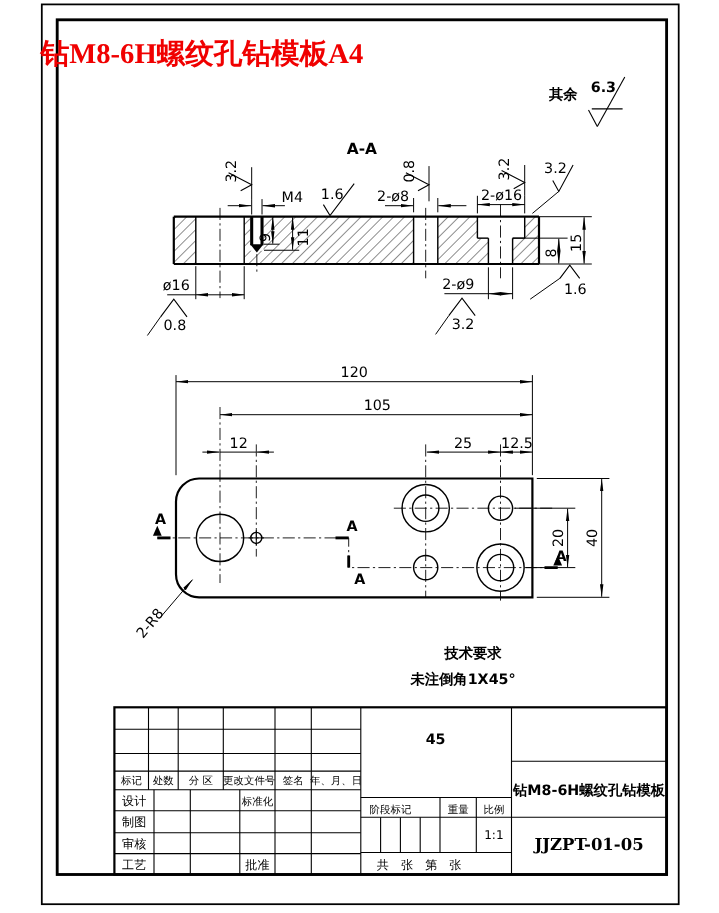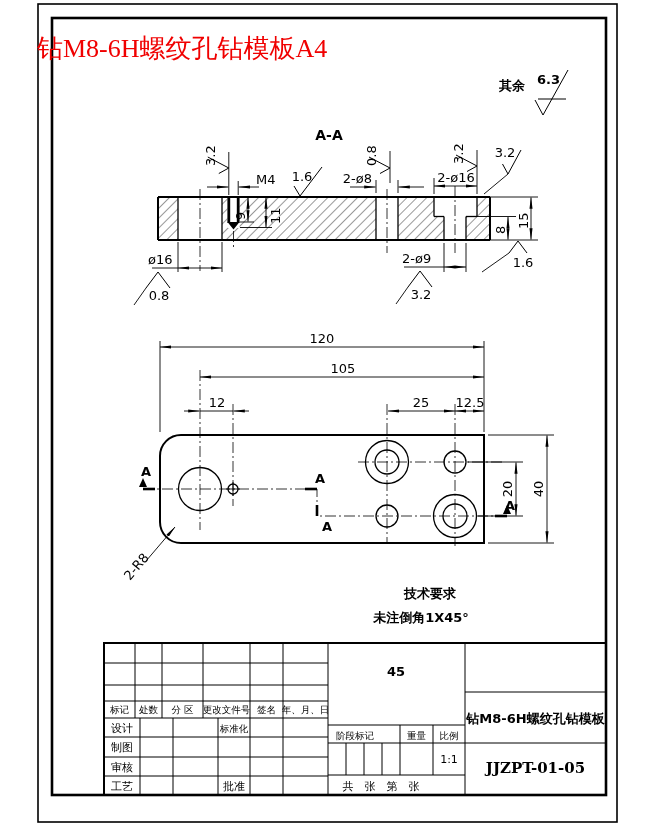--- a/index.html
+++ b/index.html
@@ -1,18 +1,18 @@
 <!DOCTYPE html>
 <html><head>
 <meta charset="utf-8">
 <style>
   html,body{margin:0;padding:0;background:#fff;}
   .page{position:relative;width:654px;height:830px;background:#fff;overflow:hidden;
         font-family:"DejaVu Sans",sans-serif;}
-  .red-title{position:absolute;left:37px;top:31px;color:#f00000;font-weight:normal;
+  .red-title{position:absolute;left:37px;top:31px;color:#f00000;font-weight:bold;
              font-size:26px;letter-spacing:0px;white-space:nowrap;
              font-family:"Liberation Serif","DejaVu Serif",serif;}
   svg{position:absolute;left:0;top:0;}
   svg text{fill:#000;font-family:"DejaVu Sans",sans-serif;}
   .t{font-size:13px;}
   .tb{font-size:13px;font-weight:bold;}
   .sec{font-size:14px;font-weight:bold;}
   .cjk{font-size:11px;}
   .cjks{font-size:9.5px;}
   .cjkb{font-size:13px;font-weight:bold;}

